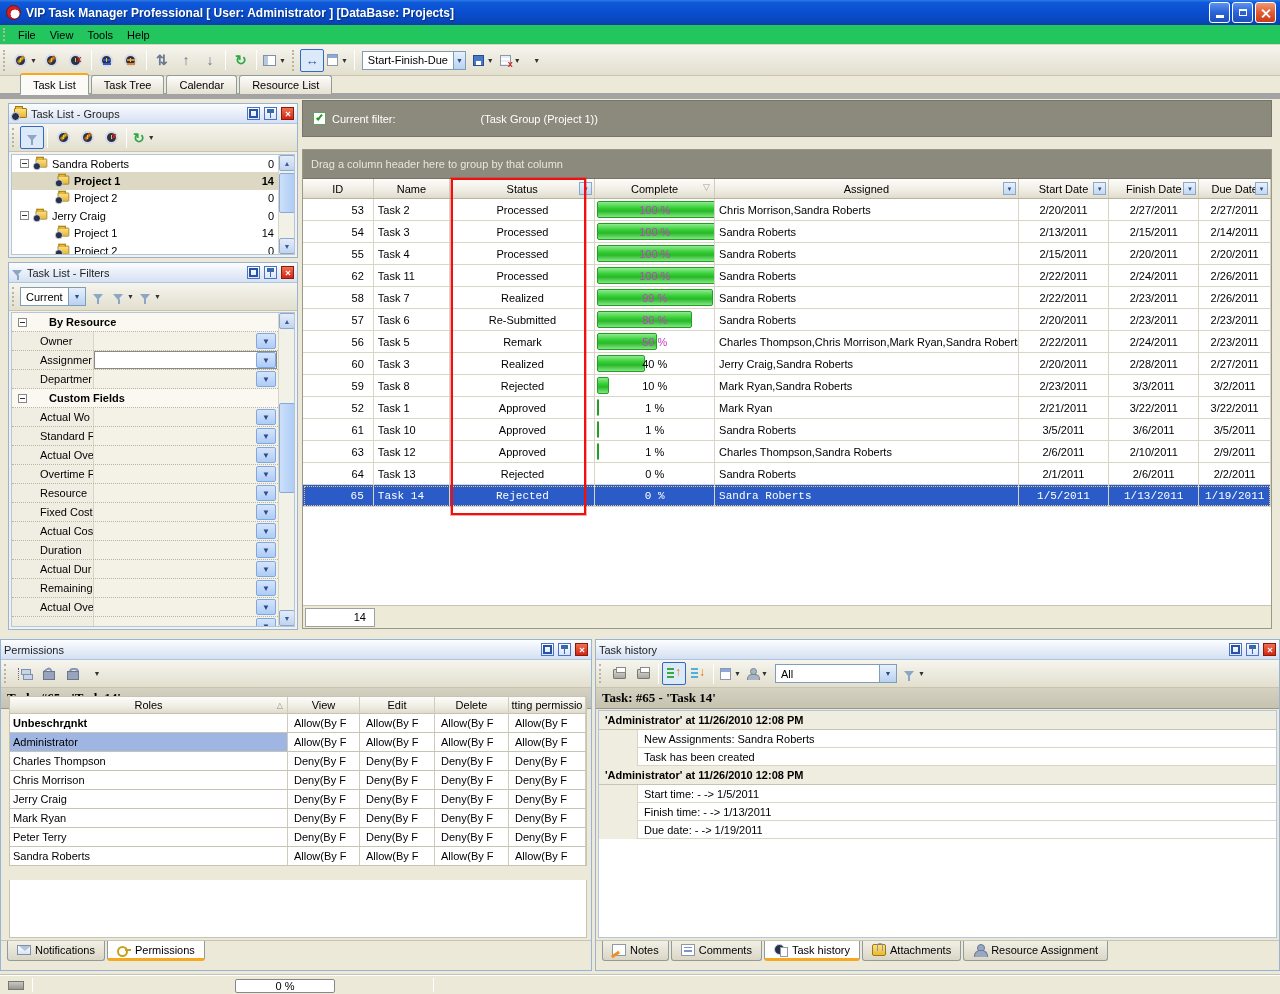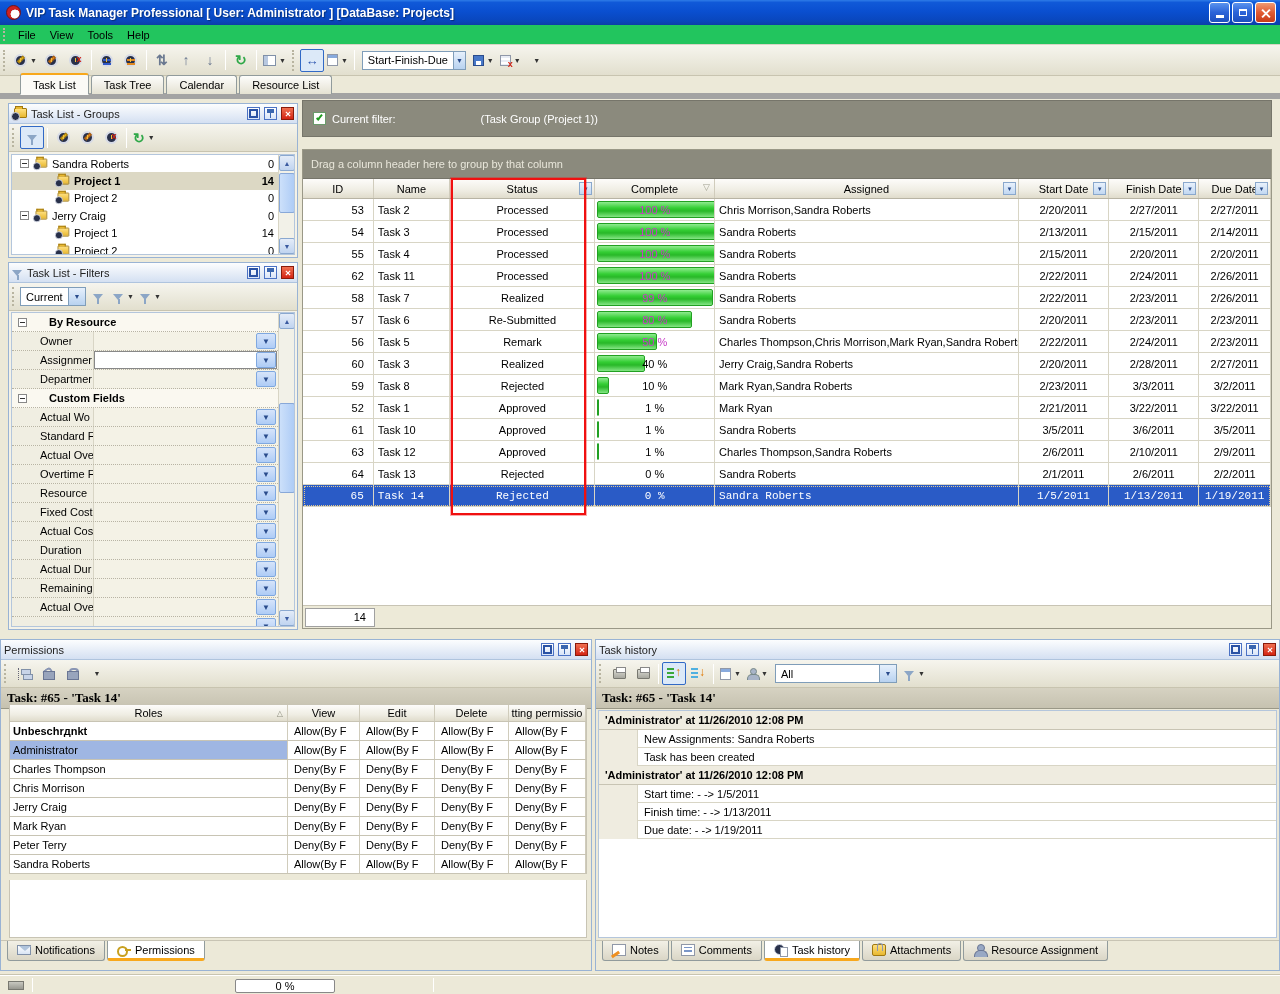--- a/index.html
+++ b/index.html
@@ -147,21 +147,21 @@
   
   .bottom { position:absolute; left:0; top:637px; width:1280px; height:338px; }
   .bpanel { position:absolute; top:2px; height:332px; border:1px solid #99B3D4; background:#ECE9D8; }
   .caption { height:21px; background:linear-gradient(#D6D2C2,#C6C2B0); border-bottom:1px solid #9A9887; display:flex; align-items:center; padding-left:6px;
     font-family:"Liberation Serif", serif; font-weight:bold; font-size:13px; }
   .i-lock,.i-lock-open { width:11px; height:12px; position:relative; display:inline-block; flex:none; }
   .i-lock::before,.i-lock-open::before { content:""; position:absolute; left:2px; top:0; width:6px; height:6px; border:2px solid #8A96B4; border-bottom:none; border-radius:4px 4px 0 0; }
   .i-lock::after,.i-lock-open::after { content:""; position:absolute; left:0; bottom:0; width:10px; height:7px; background:#98A4BC; border:1px solid #6A7694; }
   .i-lock-open::before { transform:rotate(-35deg) translate(-2px,-1px); }
 
-  .permtable { position:absolute; left:8px; top:64px; width:578px; }
+  .permtable { position:absolute; left:8px; top:56px; width:578px; }
   .permhead { height:18px; display:flex; background:linear-gradient(#FDFCFA,#EFEDE3 60%,#E0DCCC); border:1px solid #C8C4B4; }
   .ph { display:flex; align-items:center; justify-content:center; border-right:1px solid #D0CCBC; position:relative; overflow:hidden; white-space:nowrap; }
   .p0{width:278px}.p1{width:72px}.p2{width:75px}.p3{width:74px}.p4{width:77px}
   .sorttri { position:absolute; right:4px; color:#909080; font-size:8px; }
   .permrow { height:19px; display:flex; background:#fff; border:1px solid #C8C4B4; border-top:none; }
   .pc { border-right:1px solid #D0CCBC; display:flex; align-items:center; gap:3px; padding:0 3px; overflow:hidden; white-space:nowrap; }
   .permrow.bold .pc:first-child { font-weight:bold; }
   .permrow.sel .pc:first-child { background:#9FB6E3; }
   .permbody-fill { position:absolute; left:8px; top:240px; width:578px; bottom:32px; background:#fff; border:1px solid #C8C4B4; border-top:none; }
 

